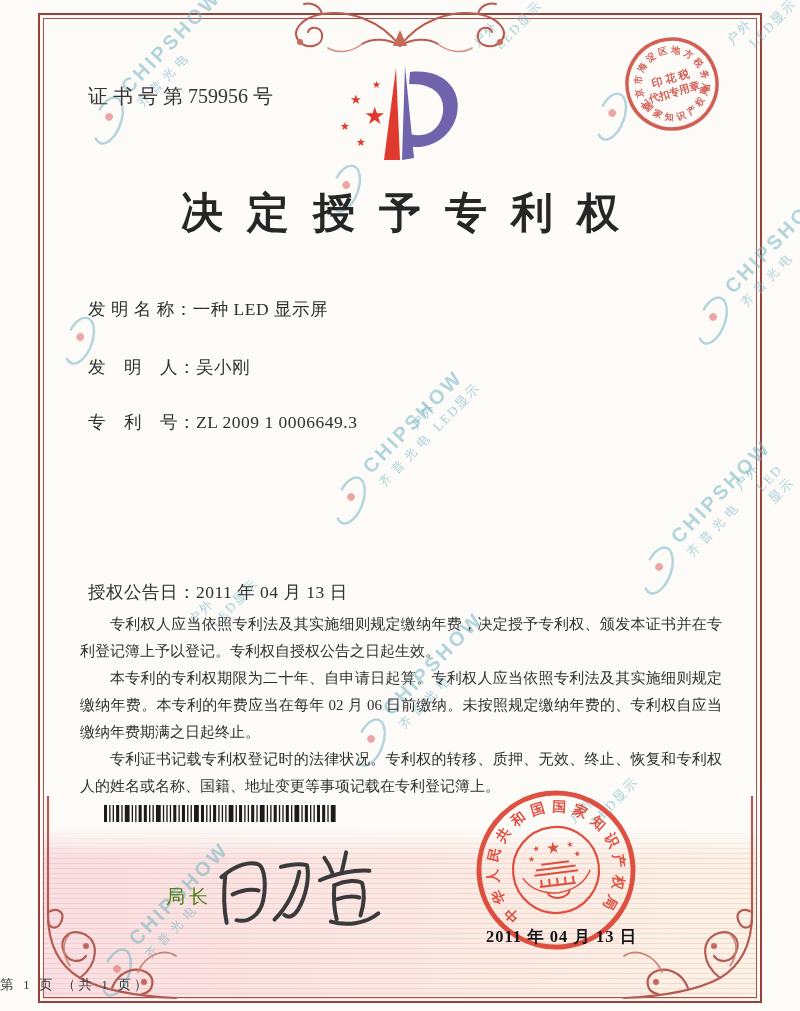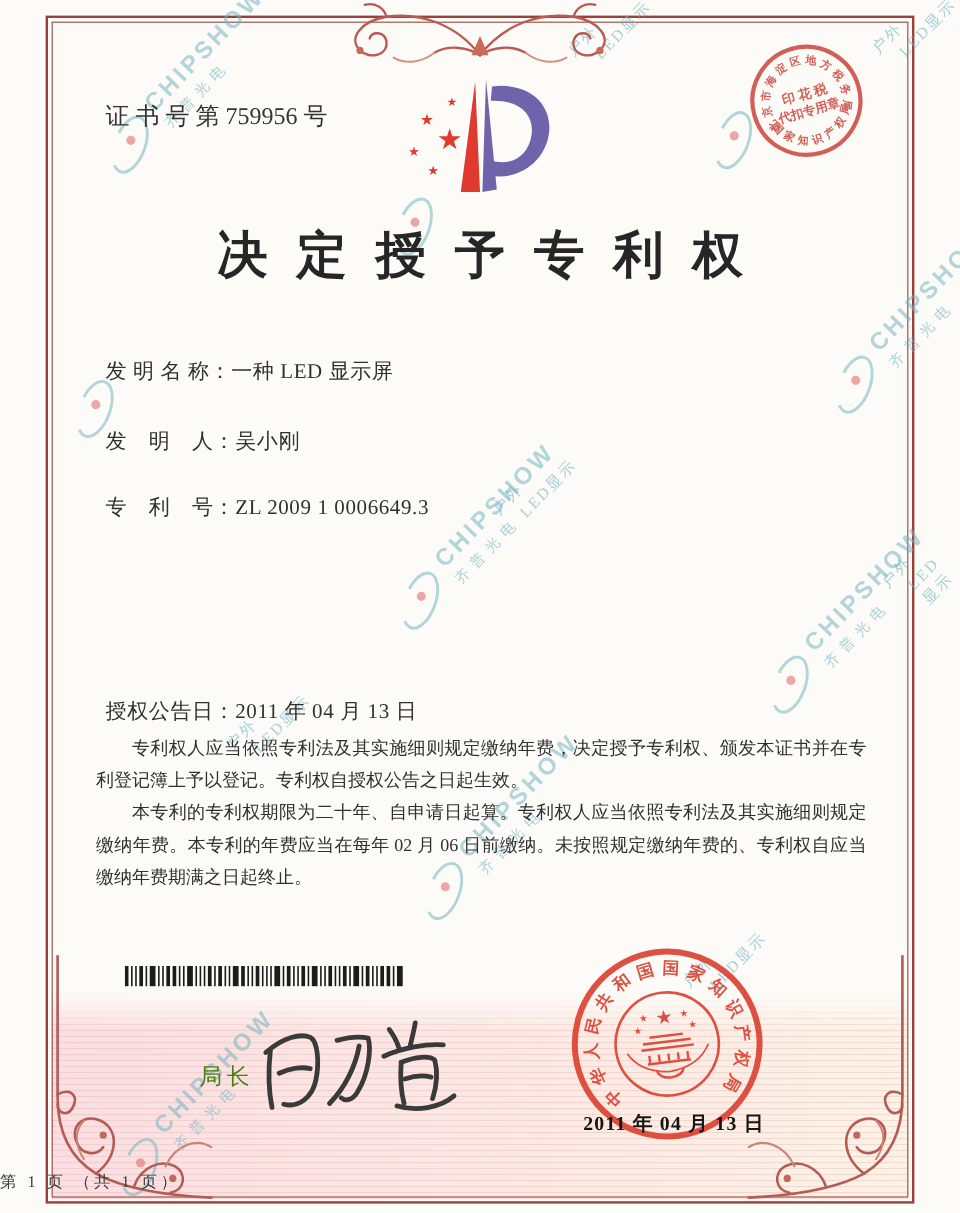--- a/index.html
+++ b/index.html
@@ -266,20 +266,21 @@
   <div class="field" style="top:410px">
     <span>专　利　号：</span><span>ZL 2009 1 0006649.3</span>
   </div>
   <div class="field" style="top:580px">
     <span>授权公告日：</span><span>2011 年 04 月 13 日</span>
   </div>
 
   <div class="paras">
     <p>专利权人应当依照专利法及其实施细则规定缴纳年费，决定授予专利权、颁发本证书并在专利登记簿上予以登记。专利权自授权公告之日起生效。</p>
     <p>本专利的专利权期限为二十年、自申请日起算。专利权人应当依照专利法及其实施细则规定缴纳年费。本专利的年费应当在每年 02 月 06 日前缴纳。未按照规定缴纳年费的、专利权自应当缴纳年费期满之日起终止。</p>
+    <p>专利证书记载专利权登记时的法律状况。专利权的转移、质押、无效、终止、恢复和专利权人的姓名或名称、国籍、地址变更等事项记载在专利登记簿上。</p>
   </div>
 
   <svg id="barcode" class="barcode" width="232" height="17">
       <rect x="0" y="0" width="3.062686567164179" height="17" fill="#1c1c1c"></rect>
       <rect x="5.1940298507462686" y="0" width="1.3313432835820893" height="17" fill="#1c1c1c"></rect>
       <rect x="8.656716417910447" y="0" width="1.3313432835820893" height="17" fill="#1c1c1c"></rect>
       <rect x="12.119402985074625" y="0" width="3.062686567164179" height="17" fill="#1c1c1c"></rect>
       <rect x="17.313432835820894" y="0" width="1.3313432835820893" height="17" fill="#1c1c1c"></rect>
       <rect x="20.776119402985074" y="0" width="4.794029850746268" height="17" fill="#1c1c1c"></rect>
       <rect x="27.70149253731343" y="0" width="1.3313432835820893" height="17" fill="#1c1c1c"></rect>

